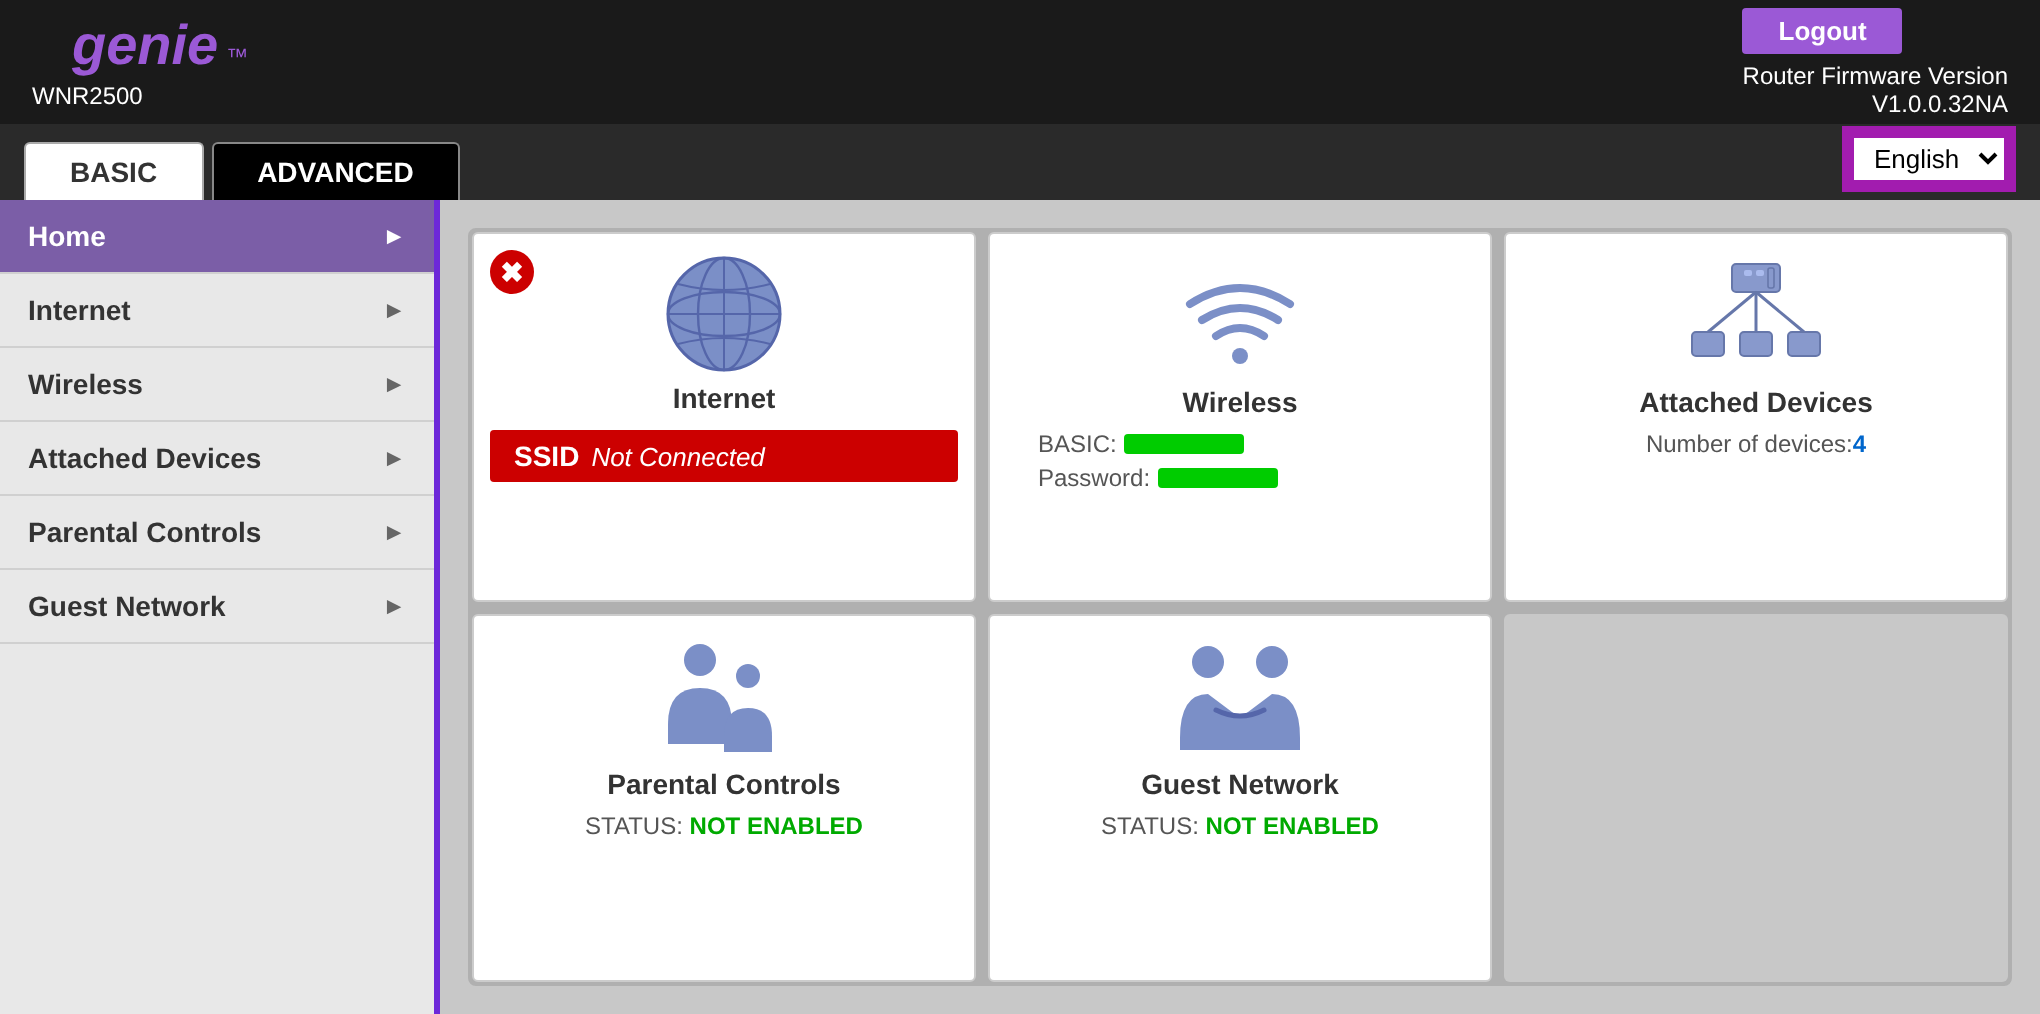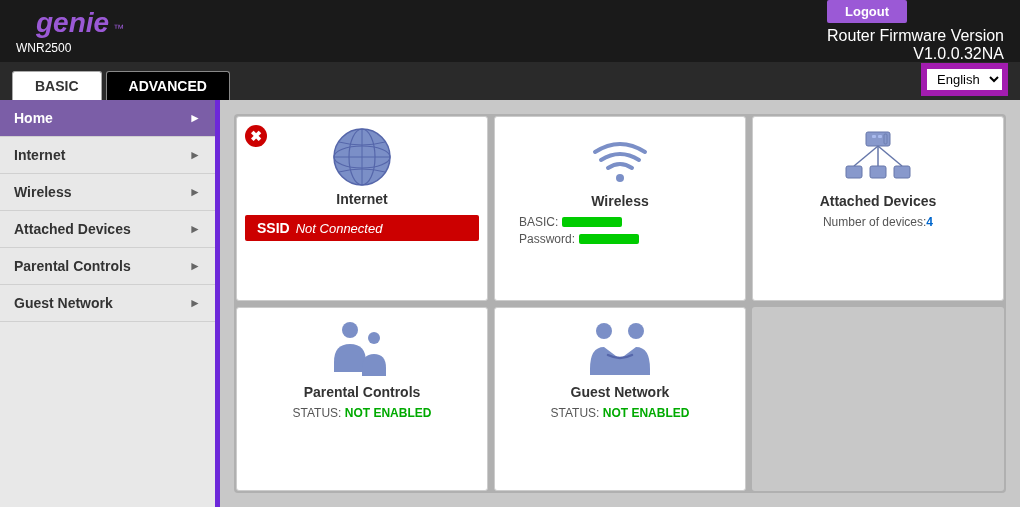--- a/index.html
+++ b/index.html
@@ -55,21 +55,21 @@
       color: white;
       border: none;
       padding: 4px 18px;
       font-size: 13px;
       font-weight: bold;
       cursor: pointer;
       border-radius: 2px;
     }
     .firmware-text {
       color: white;
-      font-size: 16px;
+      font-size: 12px;
       text-align: right;
     }
 
     
     .nav-tabs {
       background: #2a2a2a;
       display: flex;
       align-items: flex-end;
       padding: 0 12px;
       height: 38px;
@@ -112,21 +112,21 @@
     
     .main-container {
       display: flex;
       height: calc(507px - 62px - 38px);
     }
 
     
     .sidebar {
       width: 220px;
       background: #e8e8e8;
-      border-right: 5px solid #6d28d9;
+      border-right: 3px solid #6d28d9;
       flex-shrink: 0;
     }
     .sidebar-item {
       display: flex;
       align-items: center;
       justify-content: space-between;
       padding: 10px 14px;
       font-size: 14px;
       font-weight: bold;
       cursor: pointer;

